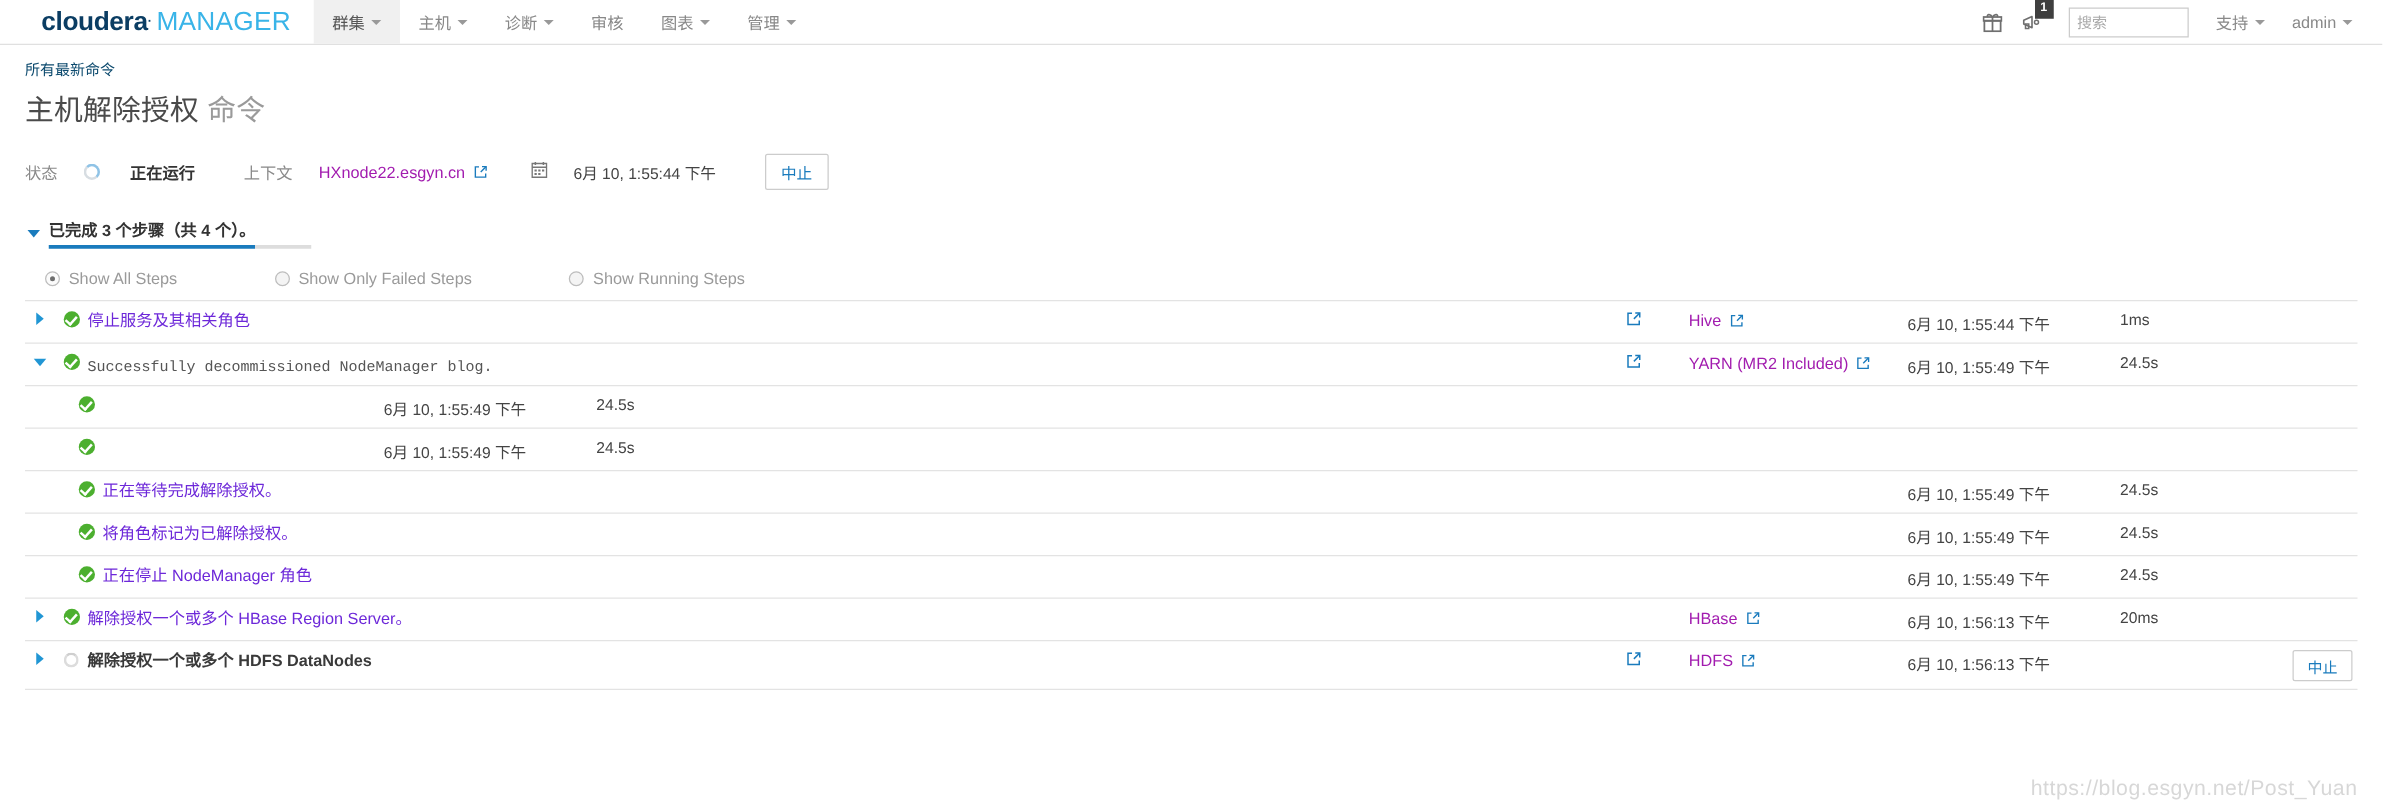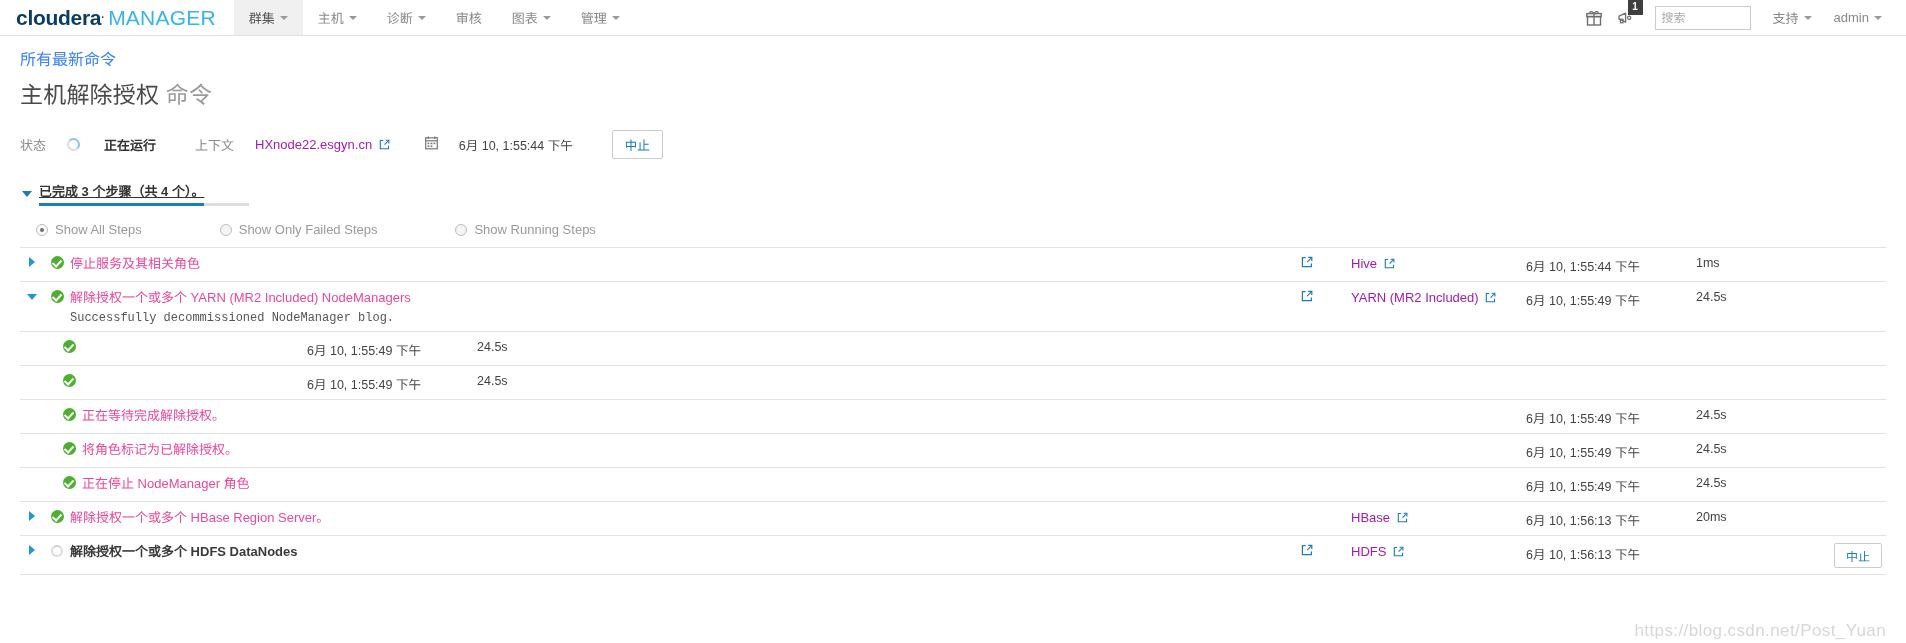--- a/index.html
+++ b/index.html
@@ -22,20 +22,21 @@
     background: #ffffff;
     border-bottom: 1px solid #e0e0e0;
     position: relative;
   }
   .brand {
     display: flex; align-items: center;
     padding: 0 18px 0 16px;
     font-size: 21px;
     letter-spacing: -0.3px;
     white-space: nowrap;
+    margin-left: 17px;
   }
   .brand .b1 { color: #0b3d63; font-weight: bold; }
   .brand .reg { color: #0b3d63; font-size: 10px; vertical-align: super; font-weight: bold;}
   .brand .b2 { color: #39b4e8; font-weight: normal; margin-left: 4px; letter-spacing: 0.2px;}
 
   .nav-items { display: flex; align-items: stretch; }
   .nav-item {
     display: flex; align-items: center;
     padding: 0 15px;
     color: #888888;
@@ -91,22 +92,22 @@
   }
   .search-box::placeholder { color: #aaaaaa; }
   .nav-right .nav-item { padding: 0 10px; height: 34px; }
 
   
   .page-head {
     padding: 10px 0 0 20px;
     background: #ffffff;
   }
   .breadcrumb {
-    color: #3b82f6;
-    font-size: 16px;
+    color: #0c4a6e;
+    font-size: 12px;
     cursor: pointer;
     display: inline-block;
   }
   .page-title {
     margin-top: 6px;
     font-size: 23px;
     color: #4a4a4a;
     font-weight: normal;
     letter-spacing: 0.2px;
   }
@@ -148,21 +149,20 @@
     cursor: pointer;
     font-family: inherit;
     border-radius: 2px;
   }
 
   
   .steps-summary {
     display: flex; align-items: center;
     padding: 22px 0 0 22px;
     gap: 7px;
-    text-decoration: underline;
   }
   .chev-down-blue {
     width: 0; height: 0;
     border-left: 5px solid transparent;
     border-right: 5px solid transparent;
     border-top: 6px solid #1a7bbd;
     cursor: pointer;
   }
   .summary-text {
     font-size: 13px;
@@ -274,21 +274,21 @@
     border: 2px solid #dcdcdc;
     border-top-color: #cfcfcf;
     display: inline-block;
     margin-top: 1px;
   }
   .col-name {
     flex: 1 1 auto;
     min-width: 0;
     padding-right: 12px;
   }
-  .step-title { color: #ec4899; font-size: 13px; line-height: 17px; }
+  .step-title { color: #6d28d9; font-size: 13px; line-height: 17px; }
   .step-title.bold { font-weight: bold; color: #3a3a3a; }
   .step-msg {
     font-family: "Liberation Mono", "DejaVu Sans Mono", monospace;
     font-size: 12px;
     color: #555555;
     margin-top: 5px;
   }
   .col-svcicon {
     width: 50px; flex: none;
     text-align: left;
@@ -505,21 +505,20 @@
     </div>
 
     <div class="step-row">
       <div class="col-toggle">
         <span class="chev-dn"></span>
       </div>
       <div class="col-status">
         <span class="check"></span>
       </div>
       <div class="col-name">
-        <div class="step-title">解除授权一个或多个 YARN (MR2 Included) NodeManagers</div>
         <div class="step-msg">Successfully decommissioned NodeManager blog.</div>
       </div>
       <div class="col-svcicon">
         <span>
           <svg width="12" height="12" viewBox="0 0 12 12" aria-hidden="true">
             <path d="M4.6 1.6 H1.4 V10.6 H10.4 V7.4" fill="none" stroke="#1a7bbd" stroke-width="1.2"></path>
             <path d="M7.2 1.4 H10.8 V5" fill="none" stroke="#1a7bbd" stroke-width="1.2"></path>
             <line x1="10.6" y1="1.6" x2="6.1" y2="6.1" stroke="#1a7bbd" stroke-width="1.2"></line>
           </svg>
         </span>
@@ -666,14 +665,14 @@
       </div>
       <div class="col-time">6月 10, 1:56:13 下午</div>
       <div class="col-dur"></div>
       <div class="col-action">
         <button class="btn-sm">中止</button>
       </div>
     </div>
 
   </div>
 
-  <div class="watermark">https://blog.csdn.net/Post_Yuan</div>
+  <div class="watermark">https://blog.esgyn.net/Post_Yuan</div>
 </div>
 
 </body></html>

